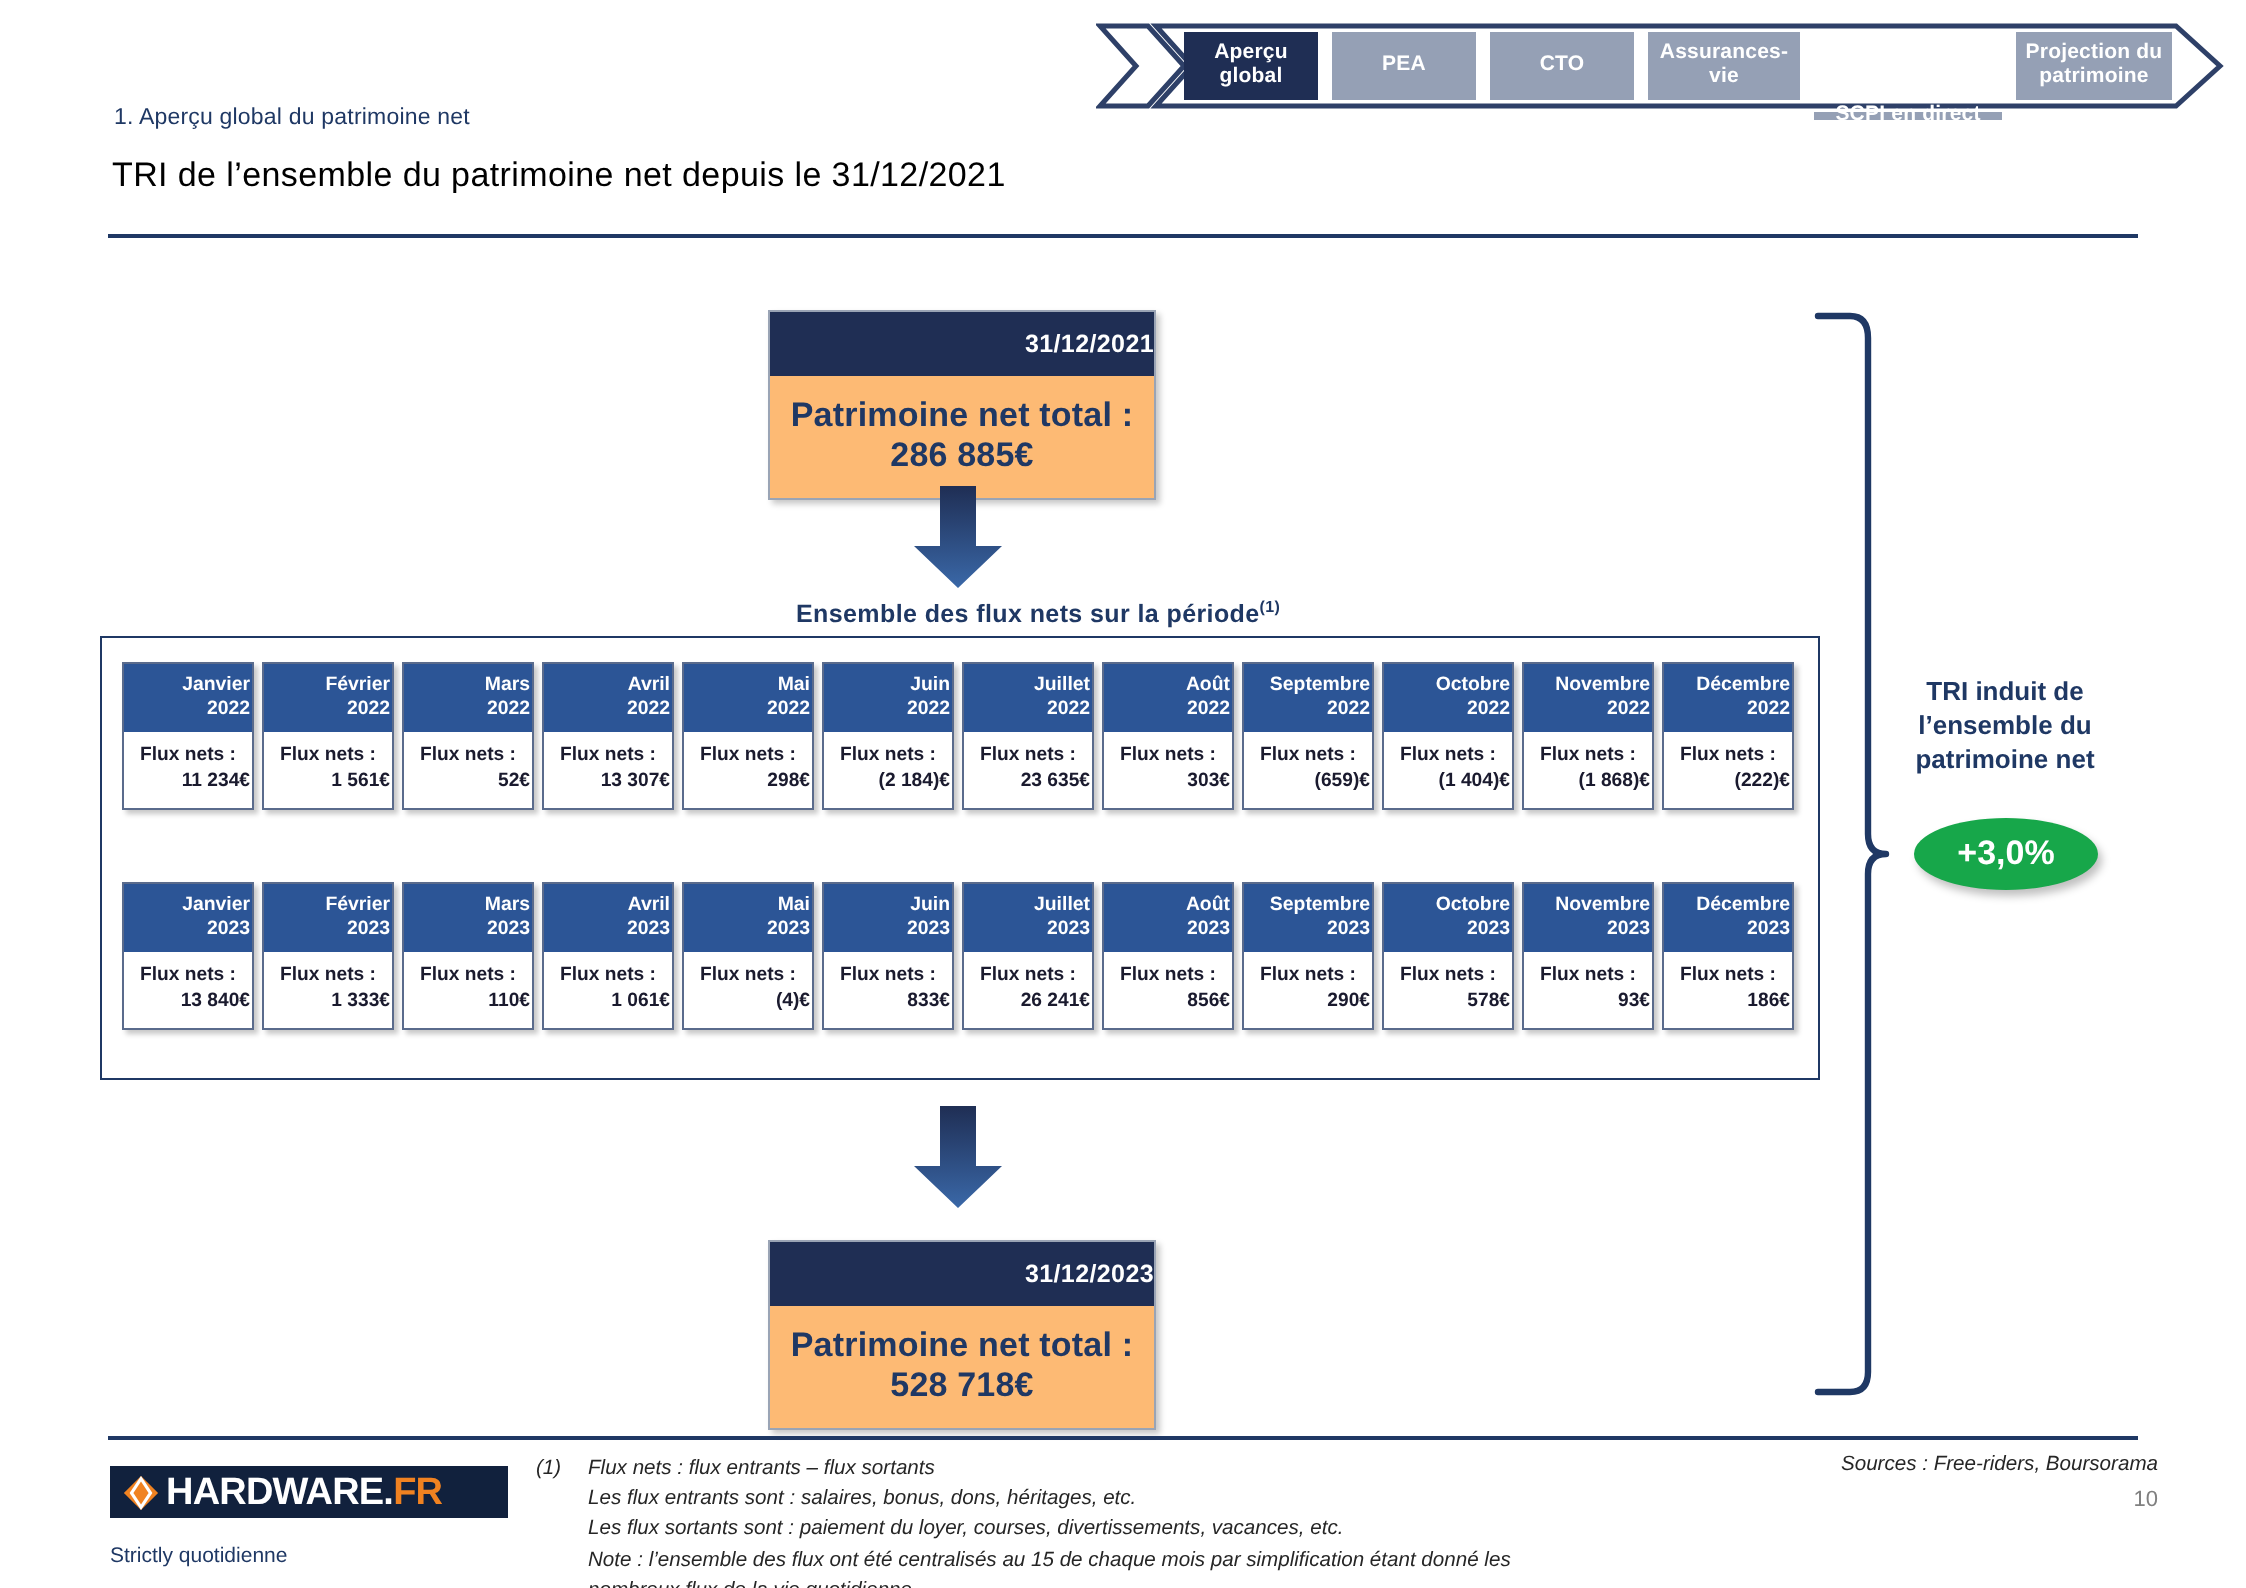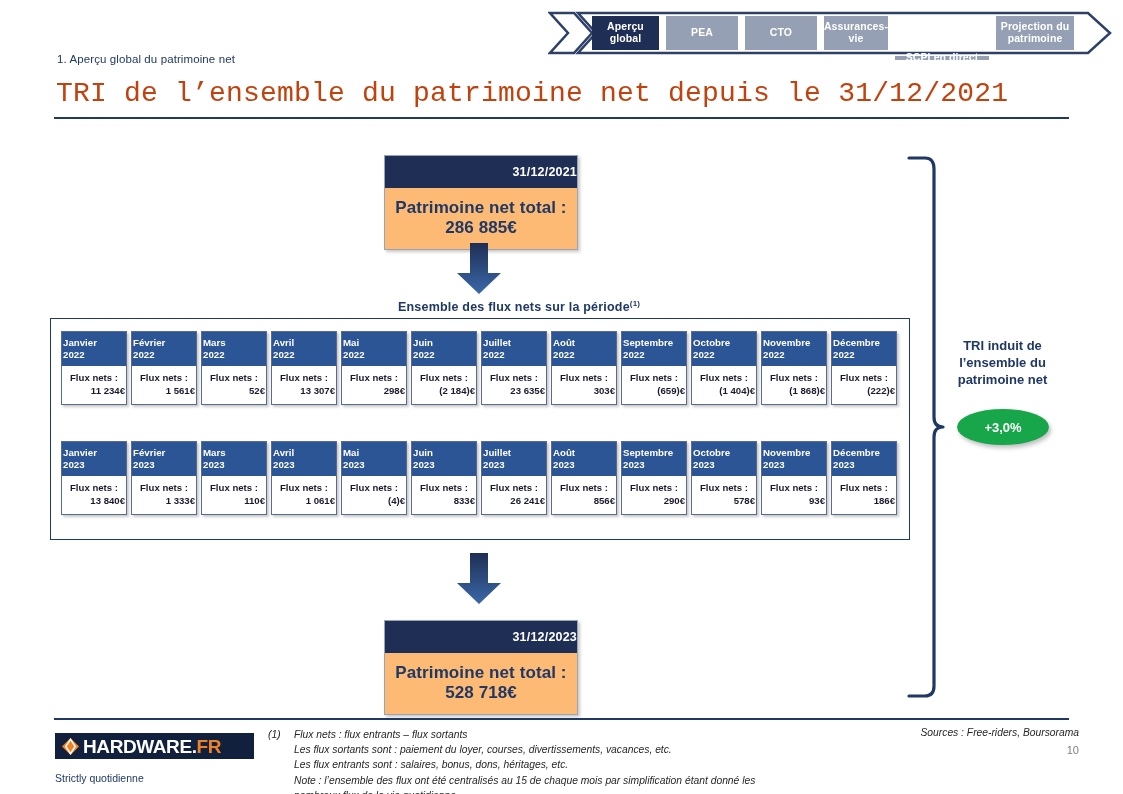--- a/index.html
+++ b/index.html
@@ -43,42 +43,41 @@
     padding: 2px 4px;
     box-sizing: border-box;
     letter-spacing: .1px;
   }
   .nav-tab.active {
     background: #1f2e54;
   }
   .nav-tab.w1 { width: 67px; }
   .nav-tab.w2 { width: 72px; }
   .nav-tab.w3 { width: 72px; }
-  .nav-tab.w4 { width: 64px; }
+  .nav-tab.w4 { width: 76px; }
   .nav-tab.w5 { width: 94px; margin-top: 40px; }
   .nav-tab.w6 { width: 78px; }
 
   
   .eyebrow {
     position: absolute;
     left: 57px; top: 53px;
     font-size: 11.5px;
     color: #1f3864;
     font-weight: normal;
     letter-spacing: .1px;
   }
   .page-title {
     position: absolute;
     left: 56px; top: 78px;
-    font-size: 28px;
-    color: #c2410c;
+    font-size: 17px;
+    color: #000000;
     font-weight: normal;
     letter-spacing: .2px;
     white-space: nowrap;
-    font-family: Liberation Mono, monospace;
   }
   .title-rule {
     position: absolute;
     left: 54px; top: 117px;
     width: 1015px; height: 2px;
     background: #1f3864;
   }
 
   
   .sum-card {
@@ -151,21 +150,21 @@
     border: 1px solid #5a6b8c;
     box-sizing: border-box;
     background: #ffffff;
     box-shadow: 2px 2px 2.5px rgba(0,0,0,.22);
   }
   .mc-head {
     background: #2c5596;
     color: #ffffff;
     font-size: 9.7px;
     font-weight: bold;
-    text-align: left;
+    text-align: right;
     line-height: 1.25;
     padding: 5px 1px 5px;
     letter-spacing: 0;
   }
   .mc-head .m-name { display: block; white-space: nowrap; }
   .mc-head .m-year { display: block; }
   .mc-body {
     background: #ffffff;
     color: #1a1a2e;
     font-size: 9.6px;
@@ -189,21 +188,21 @@
     color: #1f3864;
     line-height: 1.3;
   }
   .tri-badge {
     position: absolute;
     left: 957px; top: 409px;
     width: 92px; height: 36px;
     border-radius: 50%;
     background: #17a74a;
     color: #ffffff;
-    font-size: 13px;
+    font-size: 17px;
     font-weight: bold;
     display: flex;
     align-items: center;
     justify-content: center;
     box-shadow: 2px 3px 4px rgba(0,0,0,.25);
   }
 
   
   .footer-rule {
     position: absolute;
@@ -593,22 +592,22 @@
   <div class="logo-text"><span class="lt-w">HARDWARE.</span><span class="lt-o">FR</span></div>
 </div>
 
 <div class="confidential">Strictly quotidienne</div>
 
 <div class="footnotes">
   <div class="fn-row">
     <div class="fn-marker">(1)</div>
     <div class="fn-lines">
       <div>Flux nets : flux entrants – flux sortants</div>
+      <div>Les flux entrants sont : salaires, bonus, dons, héritages, etc.</div>
       <div>Les flux sortants sont : paiement du loyer, courses, divertissements, vacances, etc.</div>
-      <div>Les flux entrants sont : salaires, bonus, dons, héritages, etc.</div>
       <div>Note : l’ensemble des flux ont été centralisés au 15 de chaque mois par simplification étant donné les</div>
       <div>nombreux flux de la vie quotidienne</div>
     </div>
   </div>
 </div>
 
 <div class="sources">Sources : Free-riders, Boursorama</div>
 <div class="page-num">10</div>
 
 </body></html>

